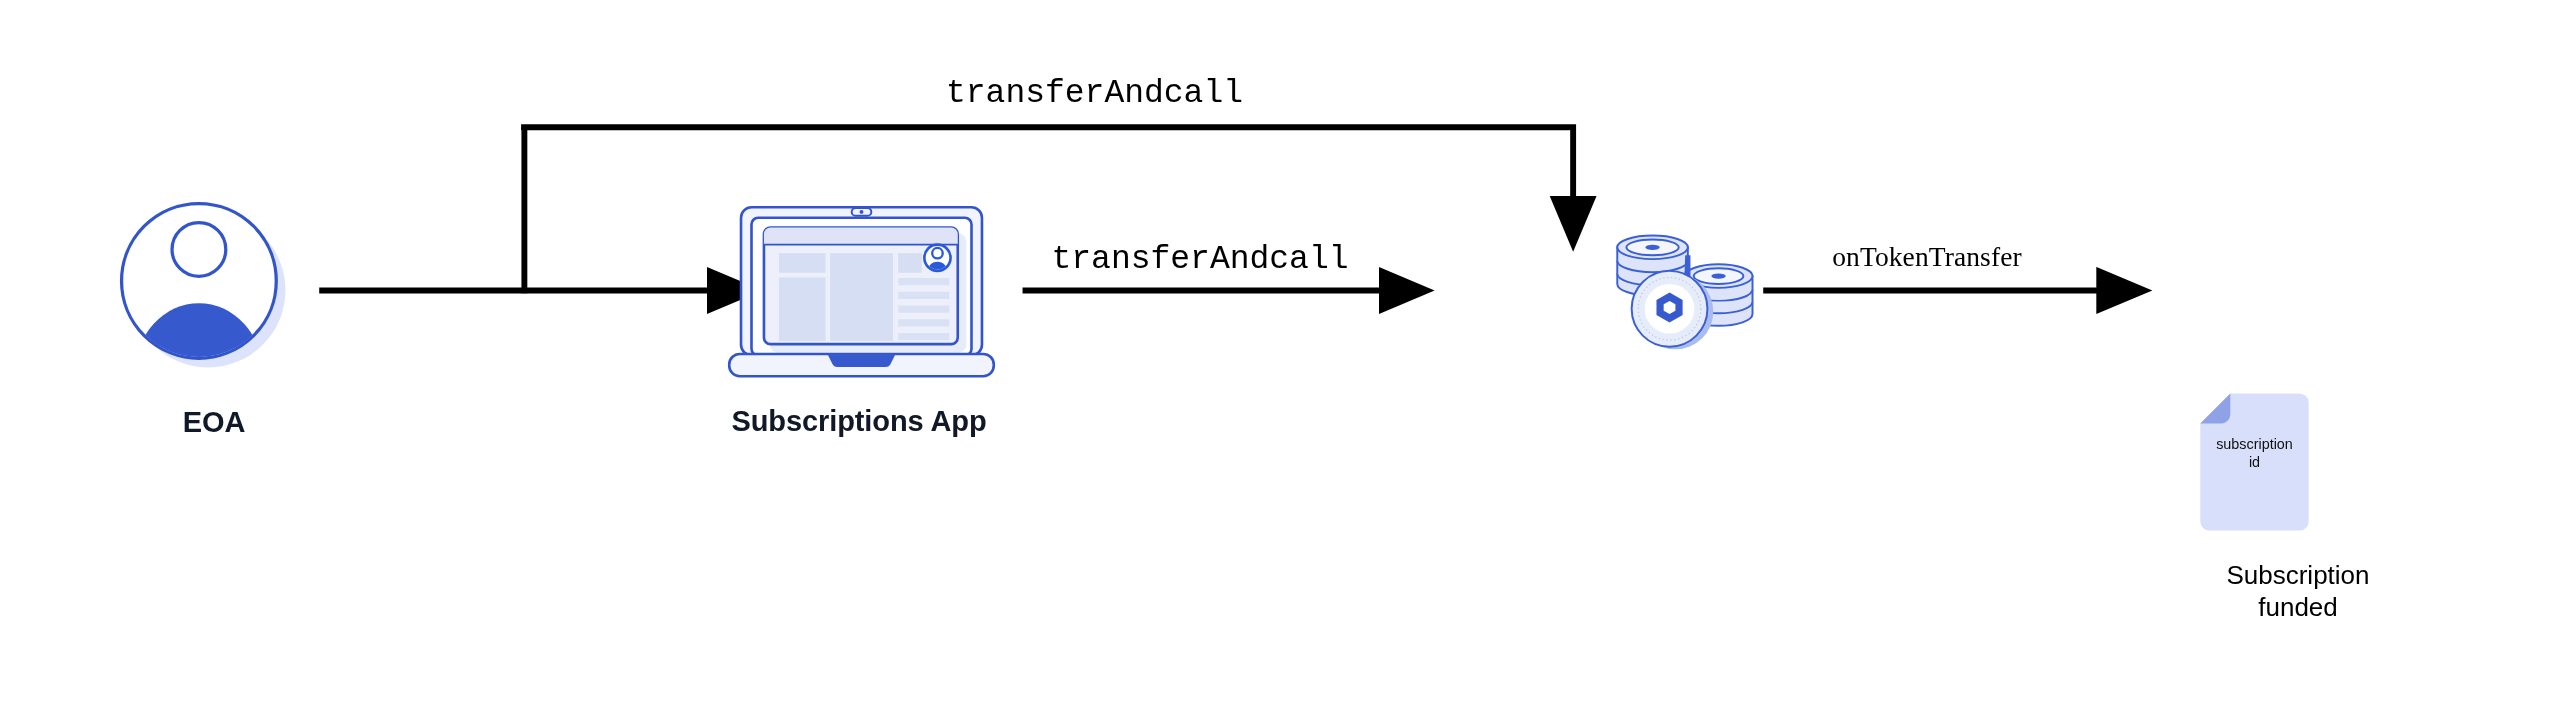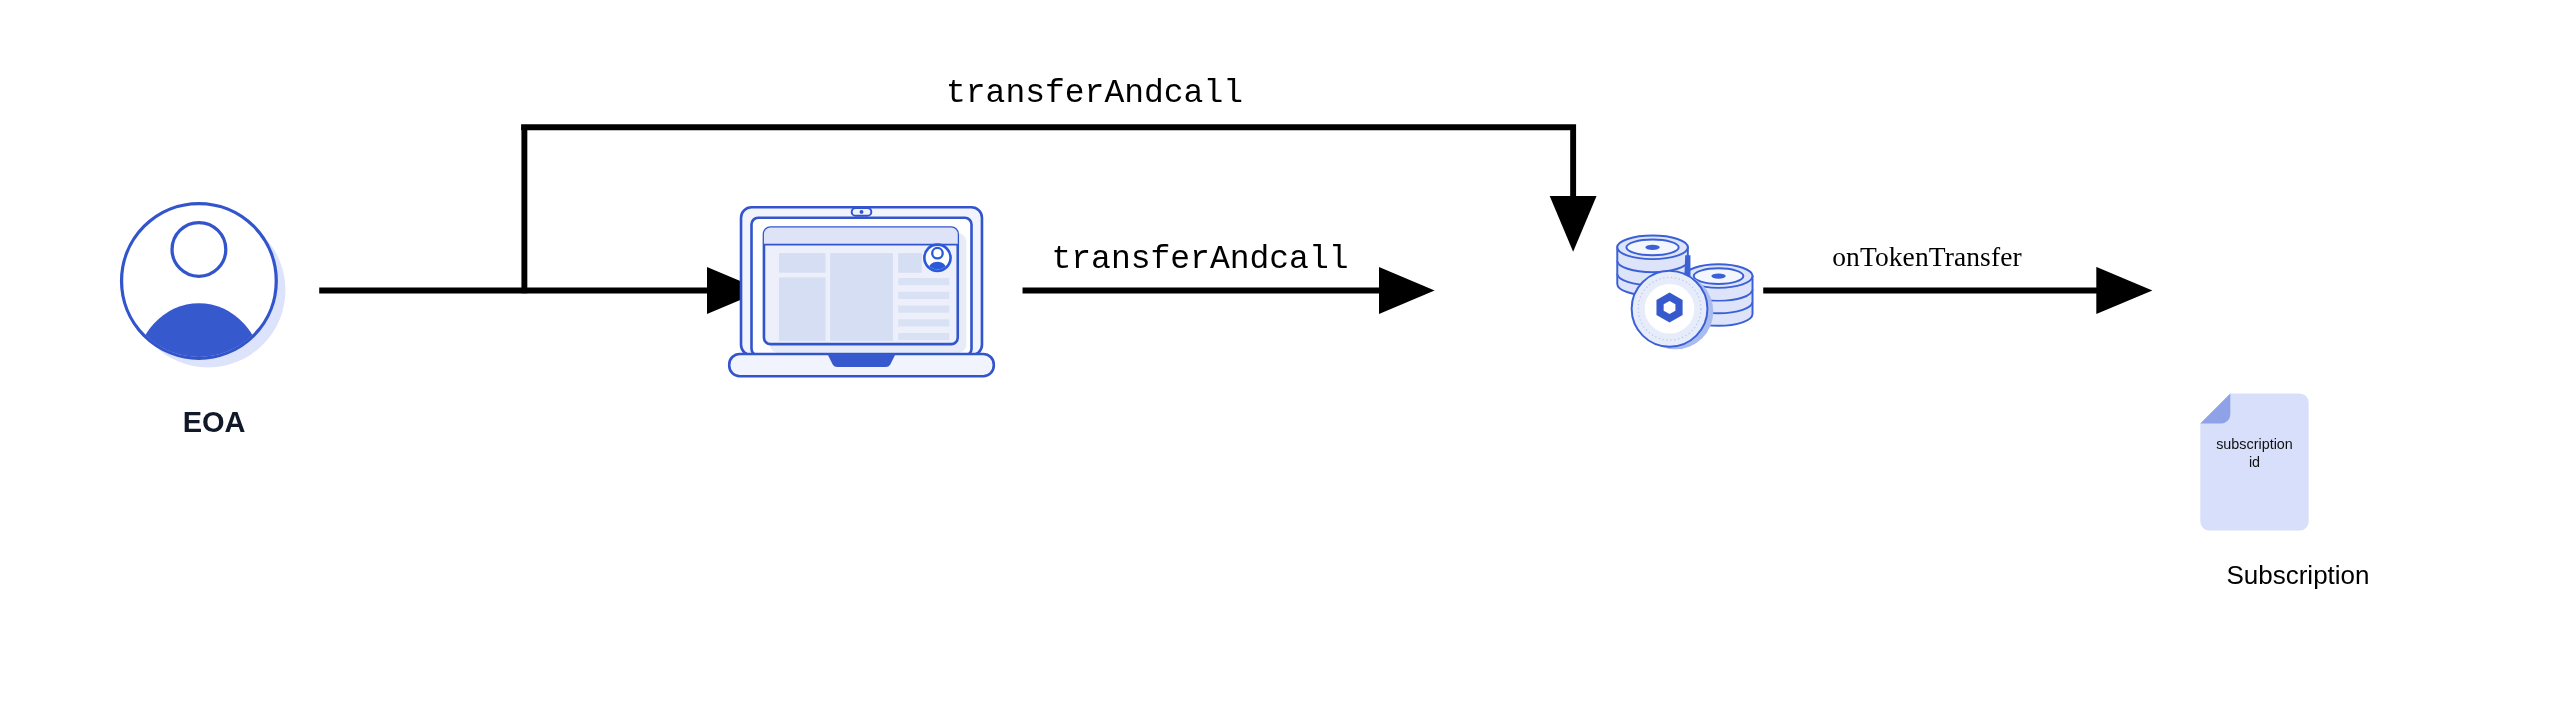--- a/index.html
+++ b/index.html
@@ -271,25 +271,27 @@
                a14,14 0 0 1 -14,-14 V46 Z" fill="#D8DFFA"></path>
 
       <path d="M48,0 V32 a14,14 0 0 1 -14,14 H2 Z" fill="#8FA2E8"></path>
       <text x="85" y="85" text-anchor="middle" font-family="Liberation Sans, sans-serif" font-size="22" fill="#111111">subscription</text>
       <text x="85" y="112" text-anchor="middle" font-family="Liberation Sans, sans-serif" font-size="22" fill="#111111">id</text>
     </svg>
   </div>
 
   <div class="node-label" id="eoa-label">EOA</div>
 
+  <div class="node-label" id="app-label">Subscriptions App</div>
 
   <div class="edge-label mono" id="edge-label-top">transferAndcall</div>
 
   <div class="edge-label mono" id="edge-label-mid">transferAndcall</div>
 
   <div class="edge-label sans" id="edge-label-router">onTokenTransfer</div>
 
   <div id="subscription-caption">
     <div>Subscription</div>
+    <div>funded</div>
   </div>
 
 </div>
 
 
 </body></html>

